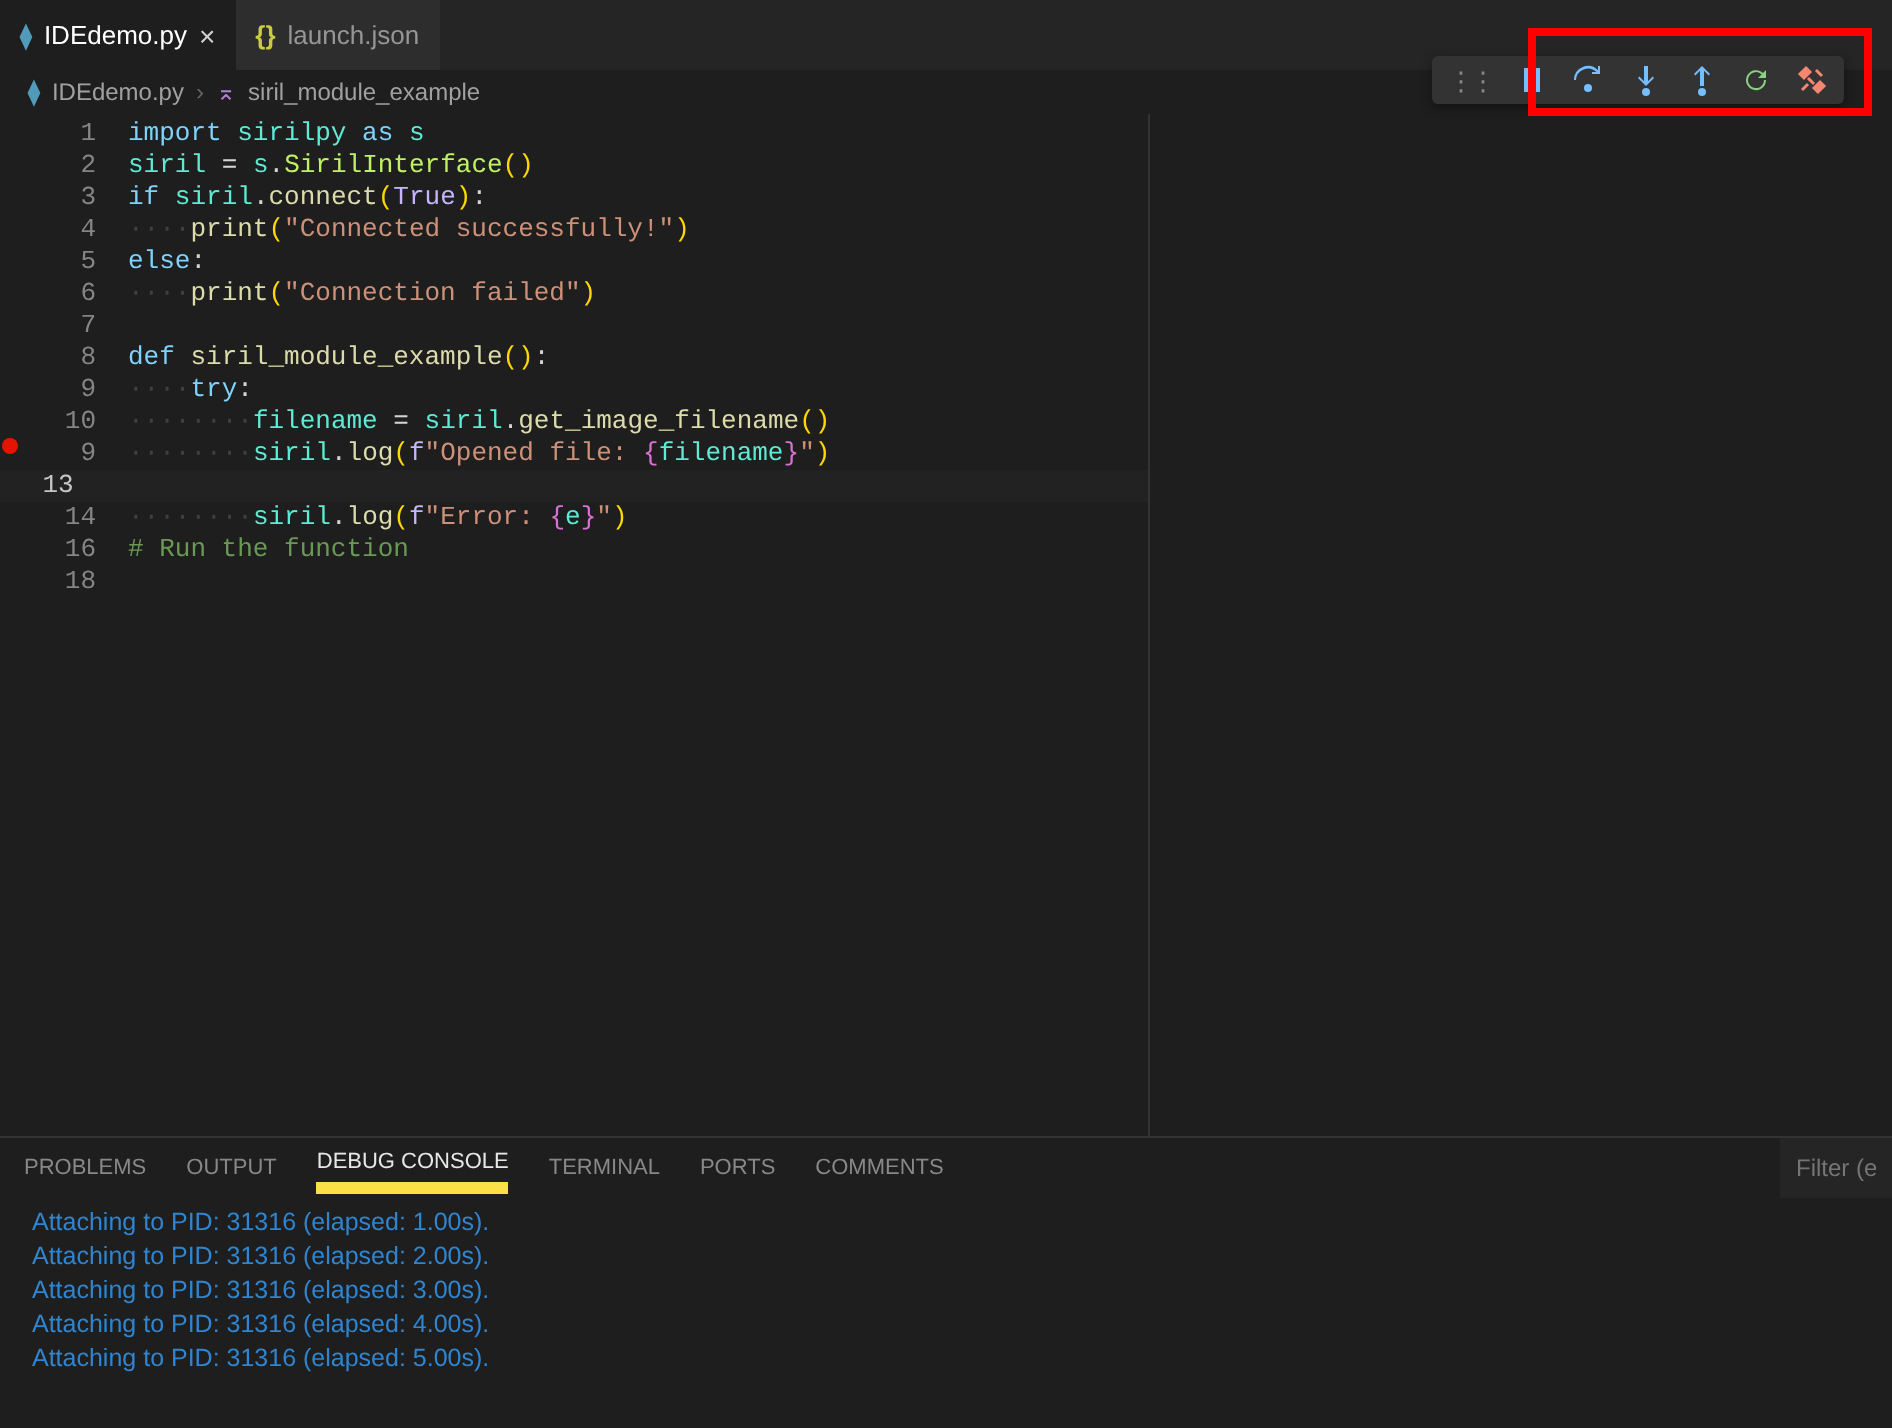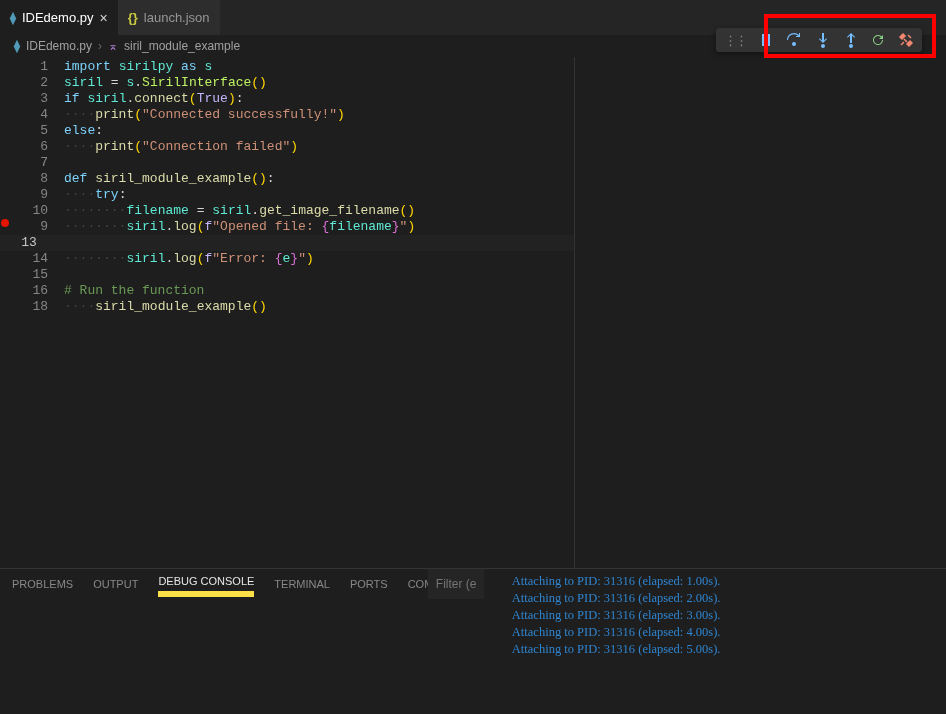--- a/index.html
+++ b/index.html
@@ -106,21 +106,21 @@
 
   .right-pane {
     flex: 1;
     border-left: 1px solid #333;
   }
 
   
   .panel {
     border-top: 1px solid #333;
     height: 146px;
-    display:flex; flex-direction:row;
+    display:flex; flex-direction:column;
   }
   .panel-tabs {
     display:flex; align-items:center;
     height: 30px;
     padding: 0 12px;
     gap: 20px;
     font-size: 11px;
     color: #888;
     position: relative;
   }
@@ -132,25 +132,24 @@
     padding: 0 8px;
     background: #252526;
     border: none;
     color: #888;
     font-size: 12px;
     width: 56px;
   }
   .panel-body {
     flex:1;
     padding: 4px 16px;
-    font-family: Liberation Serif, serif;
+    font-family: Liberation Sans, sans-serif;
     font-size: 12.5px;
     line-height: 17px;
     overflow:hidden;
-    margin-left:12px;
   }
   .out-line { color: #2f85d0; }
 </style>
 </head>
 <body>
 
 <div class="tab-bar" id="tab-bar">
     <div class="tab active">
       <span class="py-icon">⧫</span>
       <span>IDEdemo.py</span>
@@ -271,32 +270,26 @@
         <div class="bp-col"></div>
         <div class="gutter active-line">13</div>
       </div>
       <div class="line">
         <div class="bp-col"></div>
         <div class="gutter">14</div>
         <div class="code"><span class="ws">····</span><span class="ws">····</span><span class="var">siril</span><span class="op">.</span><span class="fn">log</span><span class="par">(</span><span class="const">f</span><span class="str">"Error: </span><span class="par2">{</span><span class="var">e</span><span class="par2">}</span><span class="str">"</span><span class="par">)</span></div>
       </div>
       <div class="line">
         <div class="bp-col"></div>
-        <div class="gutter">15</div>
-        <div class="code"></div>
-      </div>
-      <div class="line">
-        <div class="bp-col"></div>
         <div class="gutter">16</div>
         <div class="code"><span class="cmt"># Run the function</span></div>
       </div>
       <div class="line">
         <div class="bp-col"></div>
         <div class="gutter">18</div>
-        <div class="code"><span class="ws">····</span><span class="fn">siril_module_example</span><span class="par">()</span></div>
       </div>
     </div>
   <div class="right-pane"></div>
 </div>
 
 <div class="panel">
   <div class="panel-tabs" id="panel-tabs">
     <span class="ptab">PROBLEMS</span>
       <span class="ptab">OUTPUT</span>
       <span class="ptab active">DEBUG CONSOLE</span>

